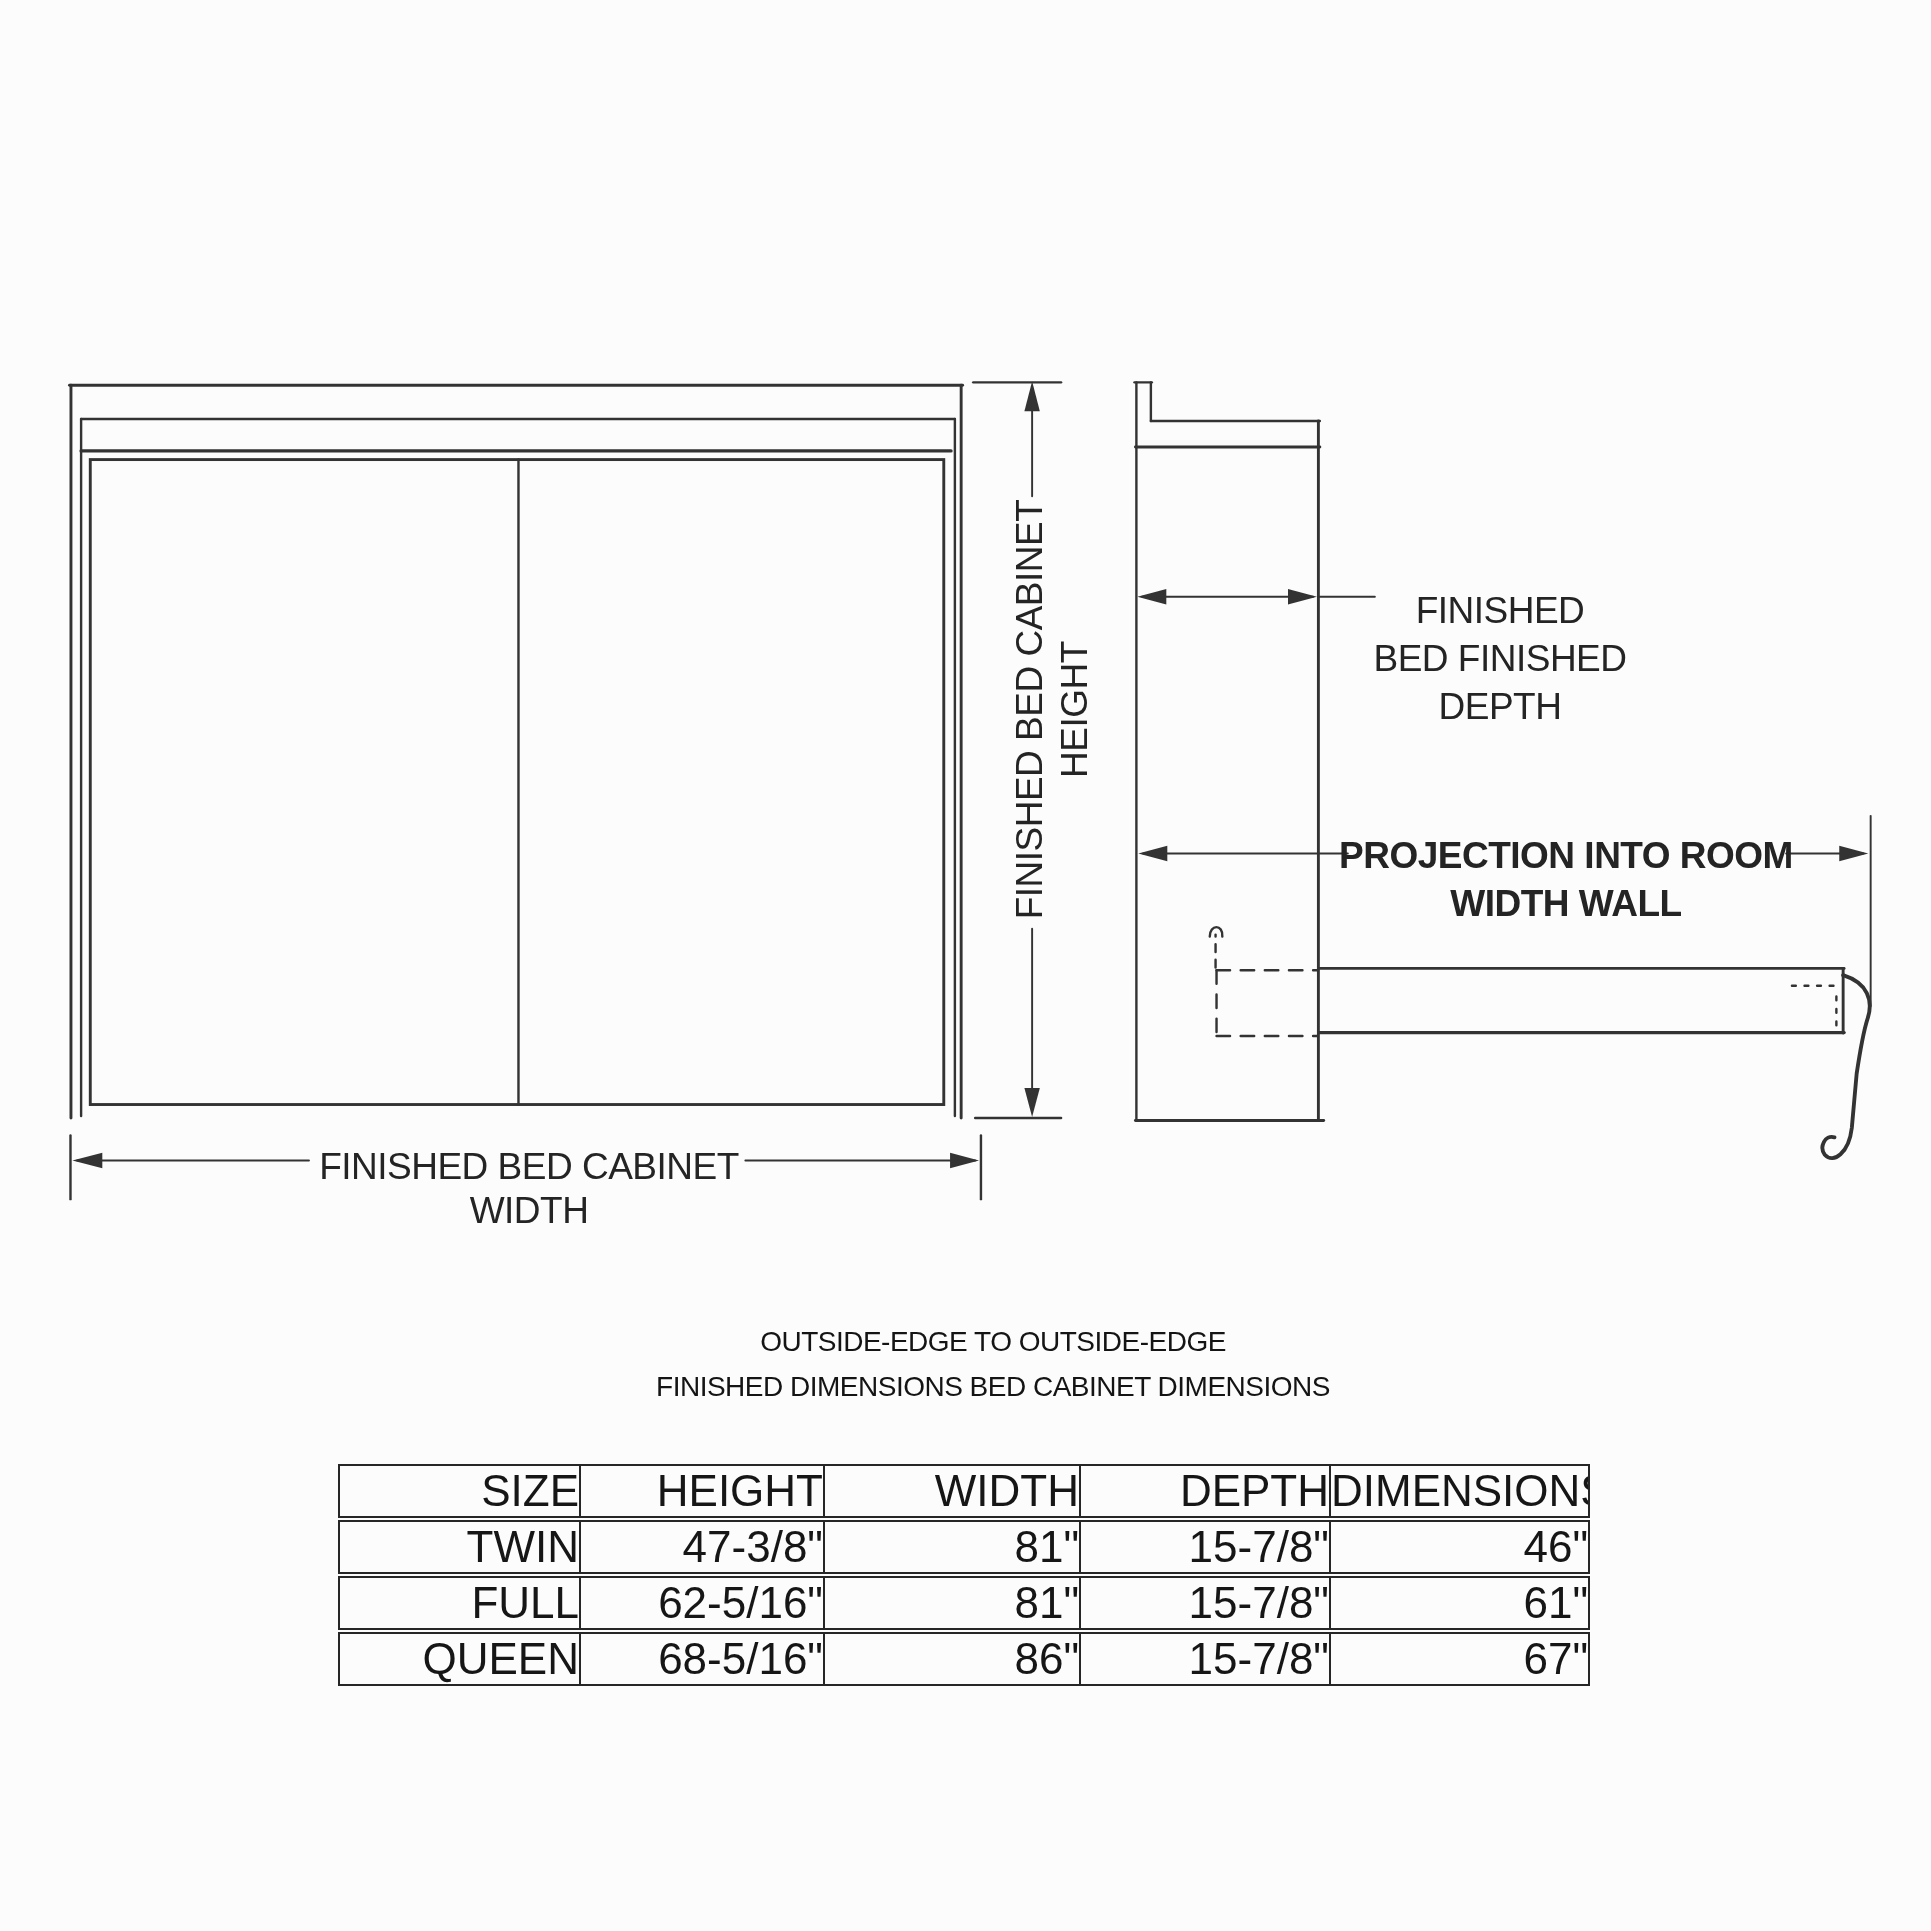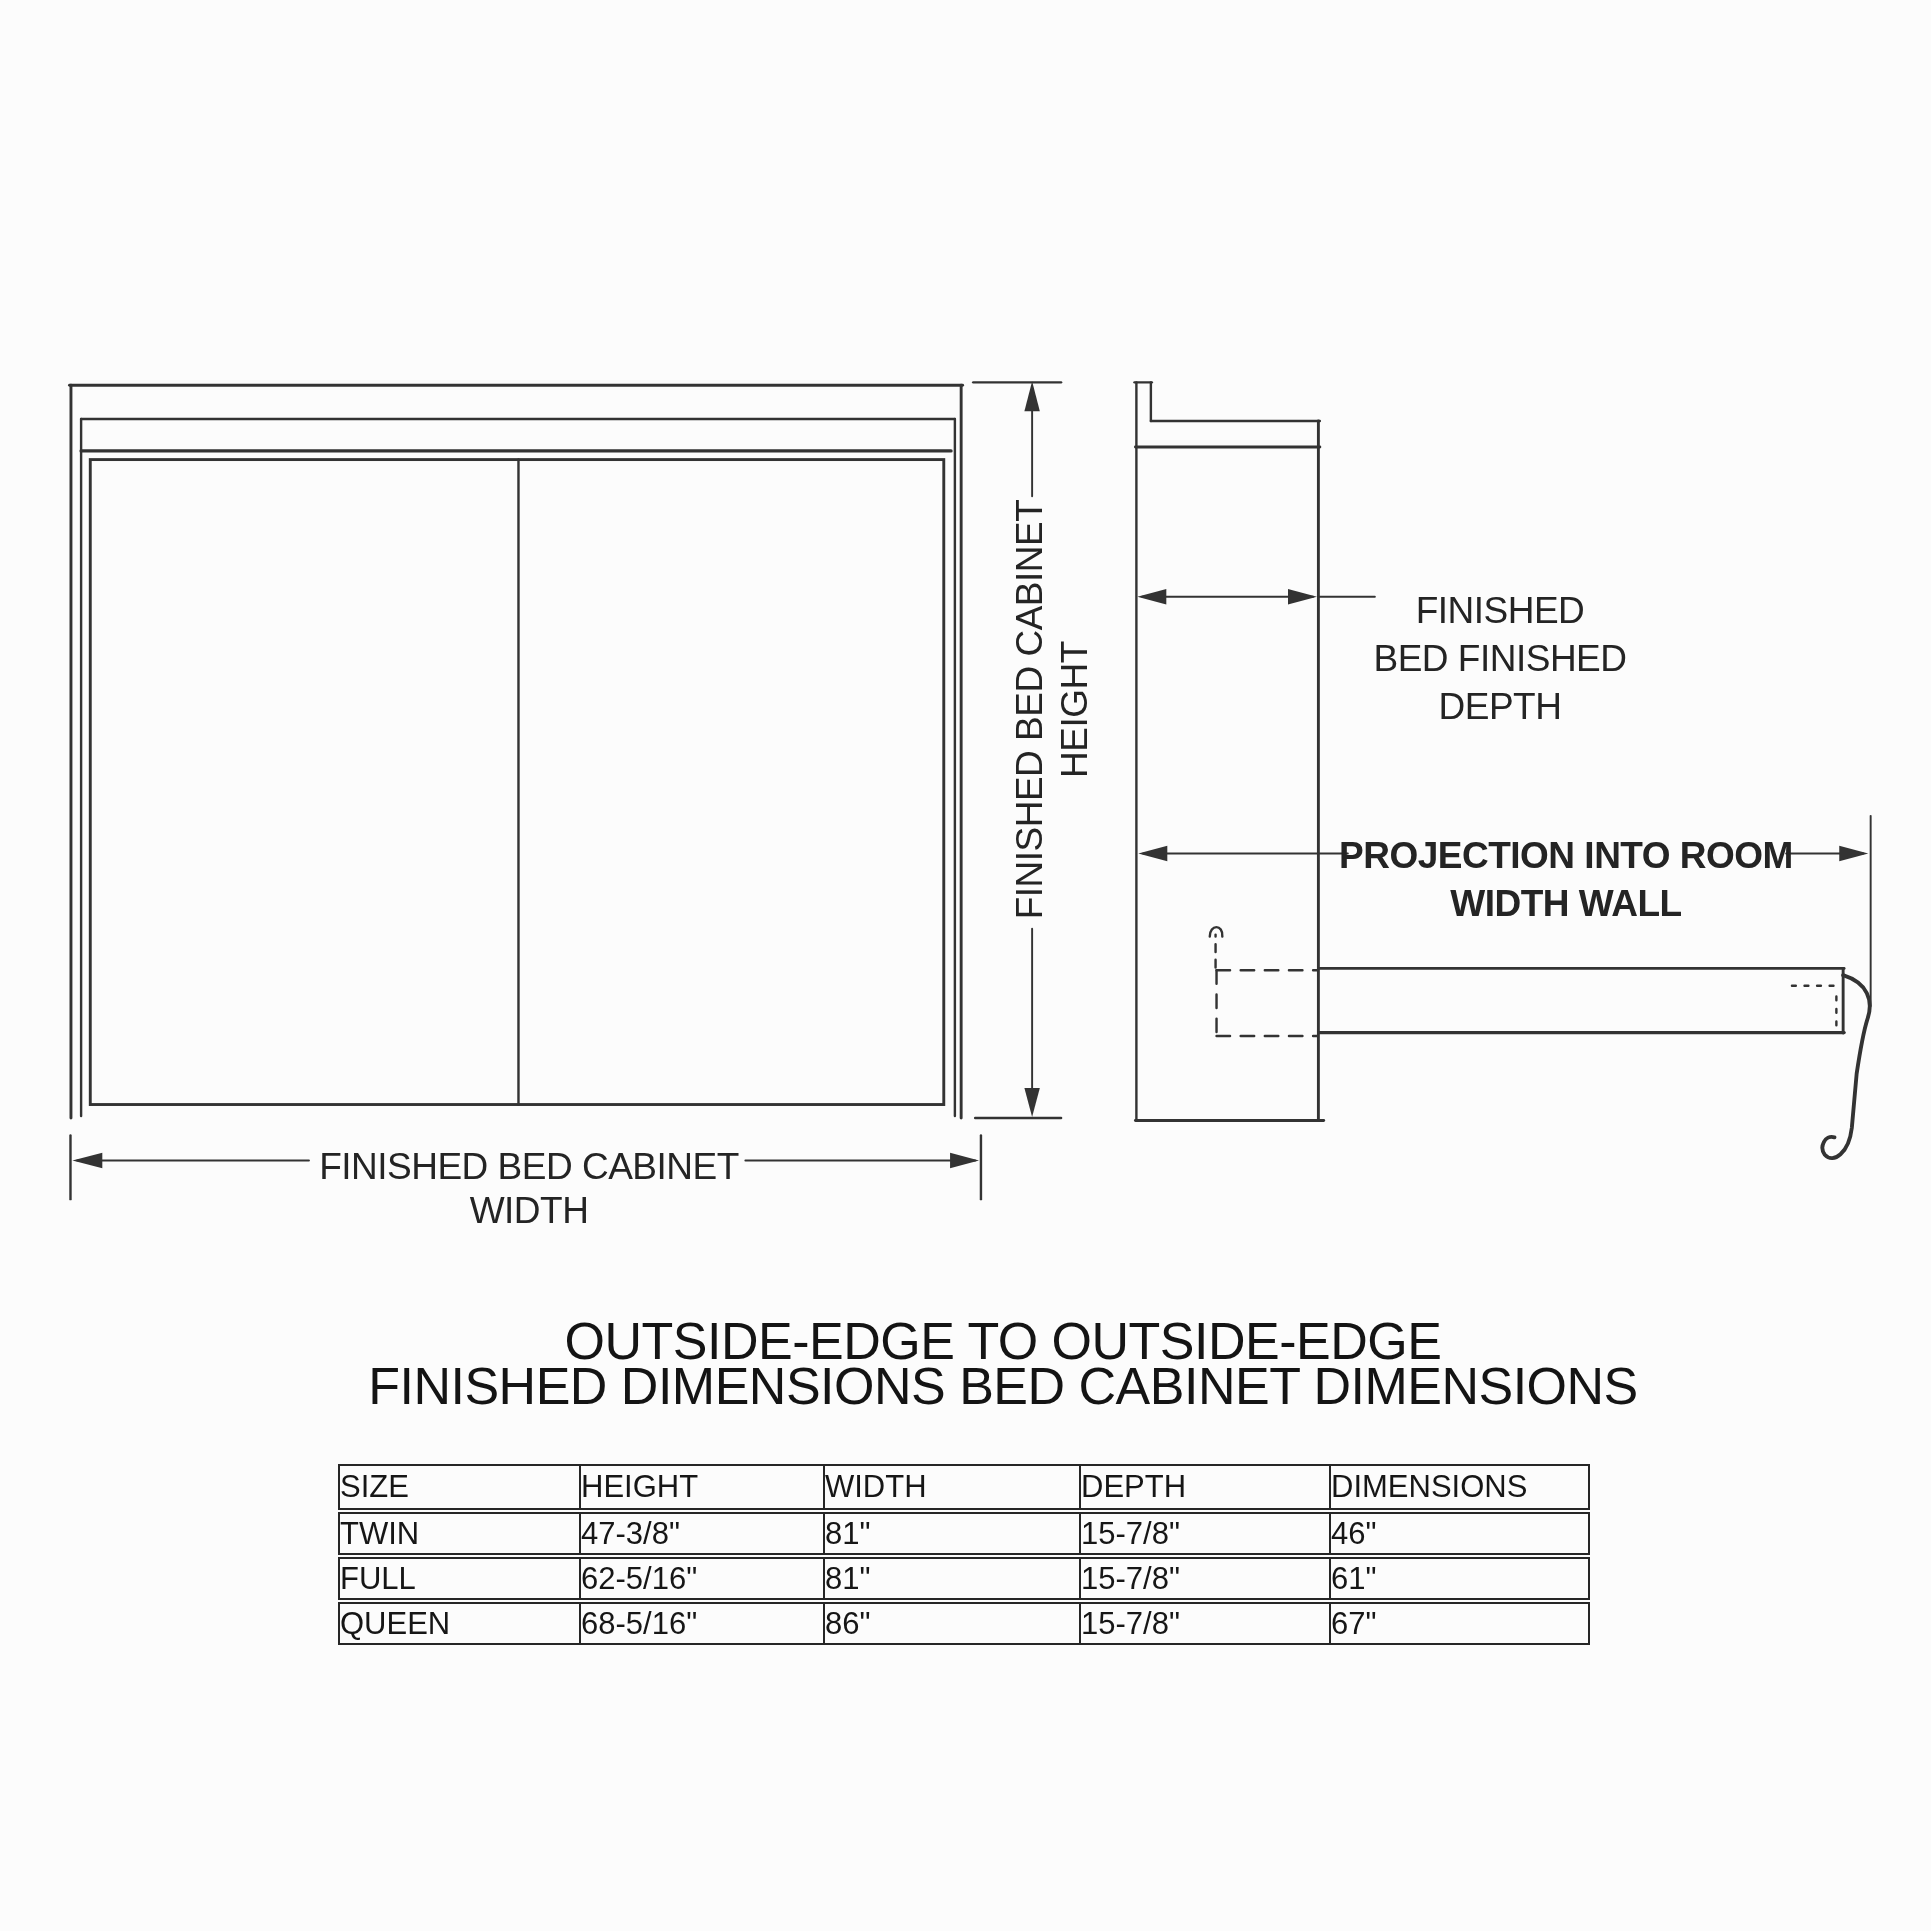--- a/index.html
+++ b/index.html
@@ -37,41 +37,41 @@
     white-space: nowrap;
   }
   .dwg-label div { white-space: nowrap; }
   .rotated {
     transform: rotate(-90deg);
     transform-origin: center center;
     line-height: 45px;
   }
   .diagram-title {
     position: absolute;
-    left: 327px;
+    left: 317px;
     top: 1319px;
     width: 1352px;
     text-align: center;
-    font-size: 52px;
+    font-size: 28px;
     line-height: 45px;
     font-weight: 500;
     letter-spacing: -0.5px;
     color: #141414;
   }
   table.dims {
     position: absolute;
     left: 338px;
     top: 1464px;
     width: 1250px;
     border-collapse: collapse;
     table-layout: fixed;
-    font-size: 31px;
+    font-size: 44px;
     font-weight: 500;
     color: #161616;
-    text-align: left;
+    text-align: right;
   }
   table.dims td, table.dims th {
     border-left: 2.9px solid #262626;
     border-right: 2.9px solid #262626;
     padding: 0;
     height: 39px;
     vertical-align: middle;
     font-weight: 500;
     overflow: hidden;
   }

